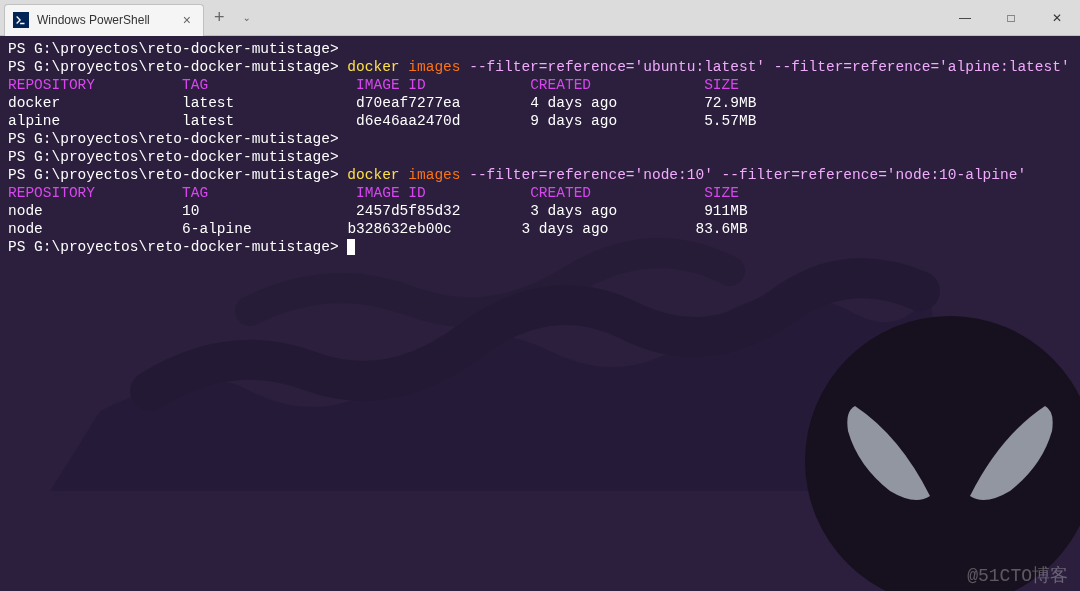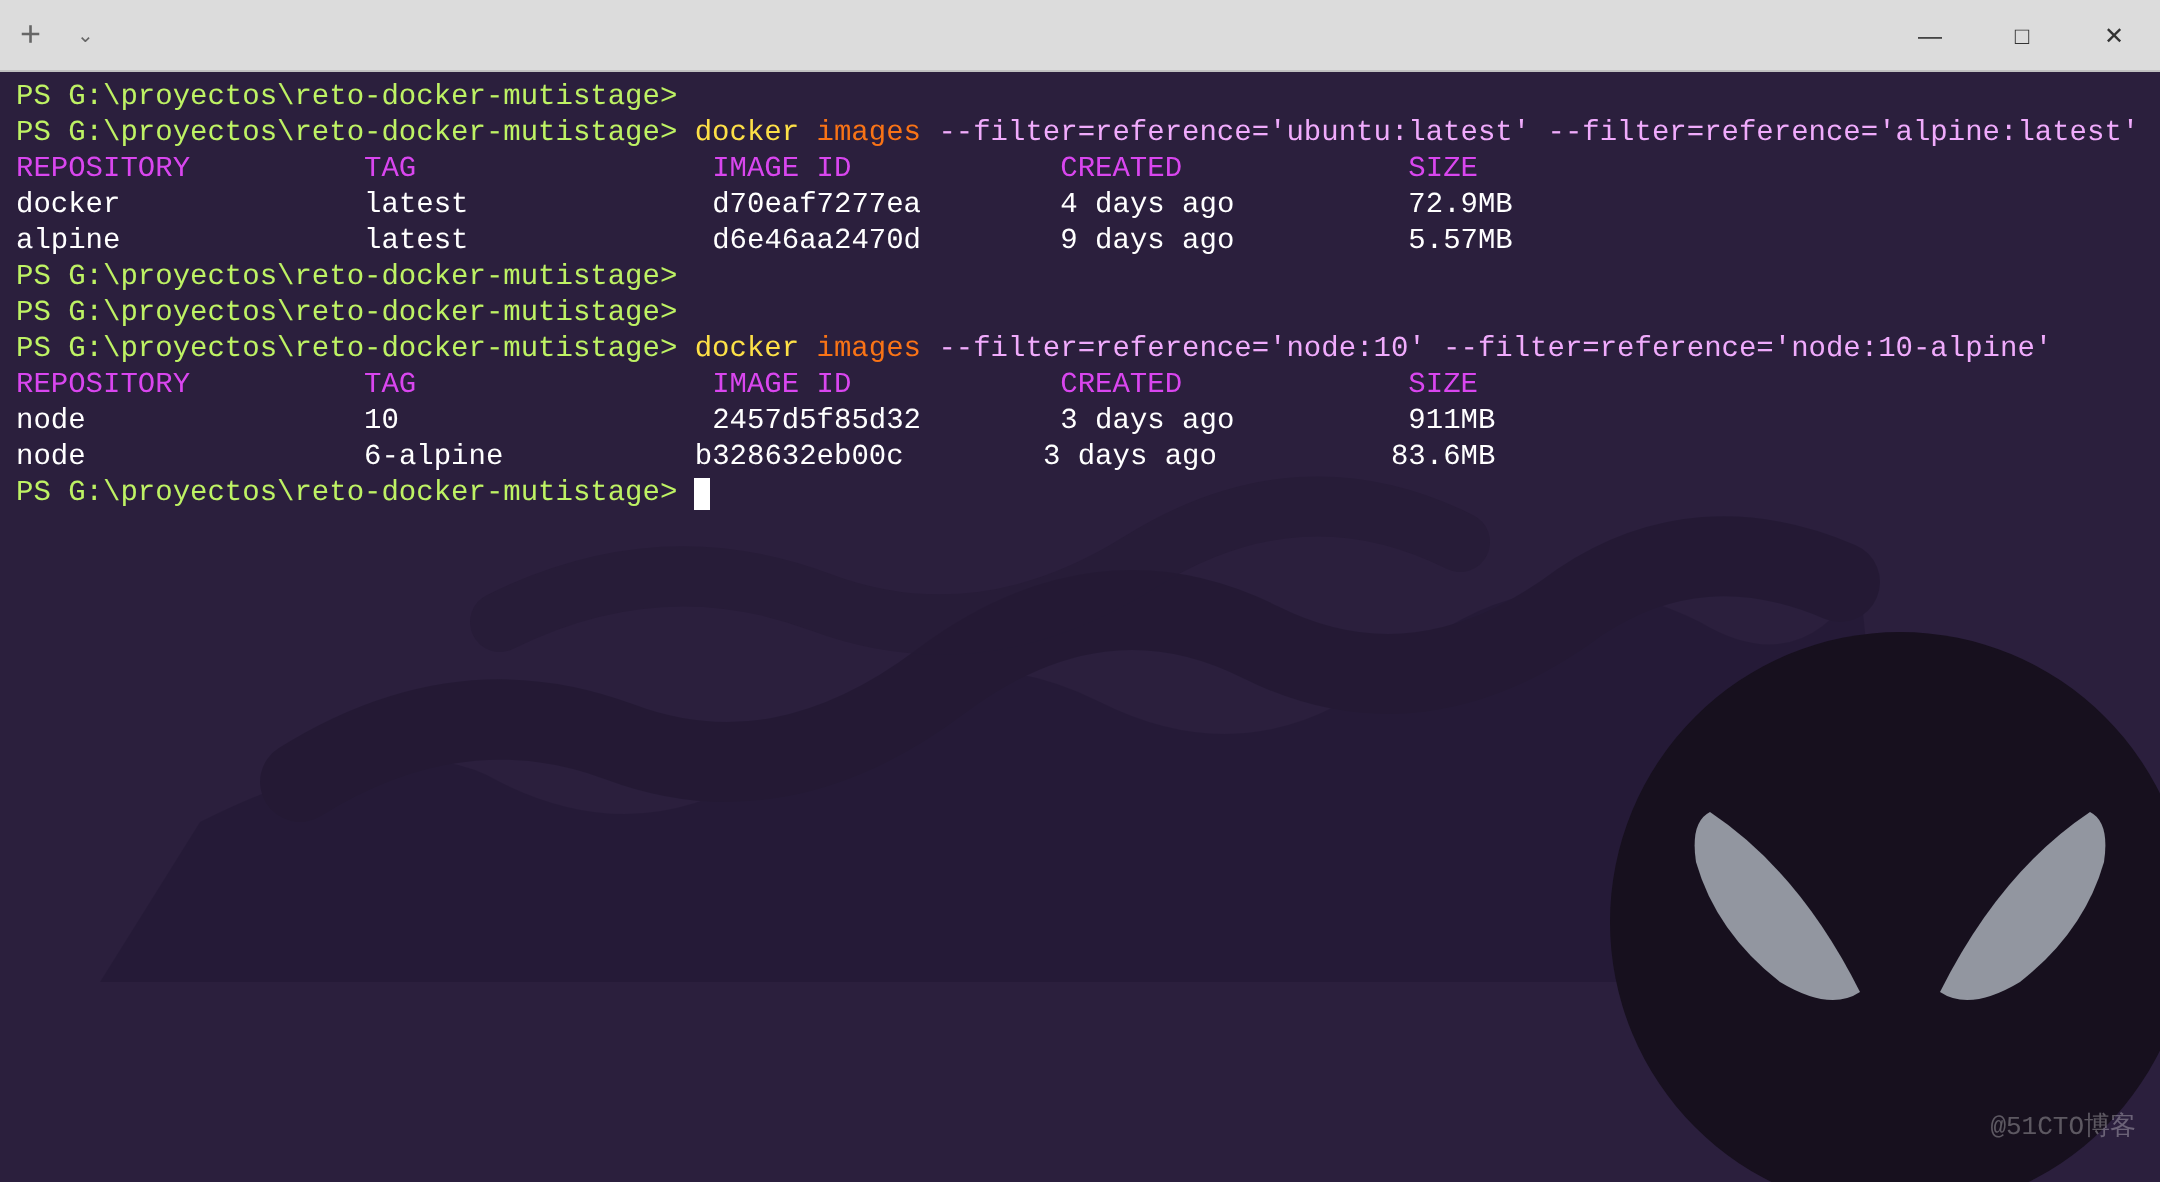--- a/index.html
+++ b/index.html
@@ -113,46 +113,56 @@
       width: 900px;
       height: 380px;
       pointer-events: none;
       opacity: 0.4;
     }
     .term-content {
       position: relative;
       z-index: 2;
       white-space: pre;
     }
-    .c-prompt { color: #bef264; }
+    .c-prompt { color: #ffffff; }
     .c-cmd { color: #fde047; }
     .c-arg { color: #f97316; }
     .c-flag { color: #f0abfc; }
     .c-col { color: #d946ef; }
     .cursor {
       display: inline-block;
       width: 8px;
       height: 16px;
       background: #ffffff;
       vertical-align: text-bottom;
     }
     .watermark {
       position: absolute;
       right: 12px;
-      bottom: 18px;
+      bottom: 6px;
       color: rgba(255,255,255,0.3);
-      font-size: 13px;
+      font-size: 18px;
       z-index: 3;
     }
   </style>
 </head>
 <body>
 
 <div class="window">
   <div class="titlebar">
+    <div class="tab">
+      <div class="tab-icon">
+        <svg width="14" height="14" viewBox="0 0 16 16">
+            <rect width="16" height="16" fill="#012456"></rect>
+            <path d="M3 4 L7 8 L3 12 M7 12 L12 12" stroke="white" stroke-width="1.5" fill="none"></path>
+          </svg>
+      </div>
+      <span class="tab-title">Windows PowerShell</span>
+      <span class="tab-close">×</span>
+    </div>
     <span class="tab-add">+</span>
     <span class="tab-dropdown">⌄</span>
     <div class="window-controls">
       <div class="win-btn">—</div>
       <div class="win-btn">□</div>
       <div class="win-btn win-close">✕</div>
     </div>
   </div>
 
   <div class="terminal">

